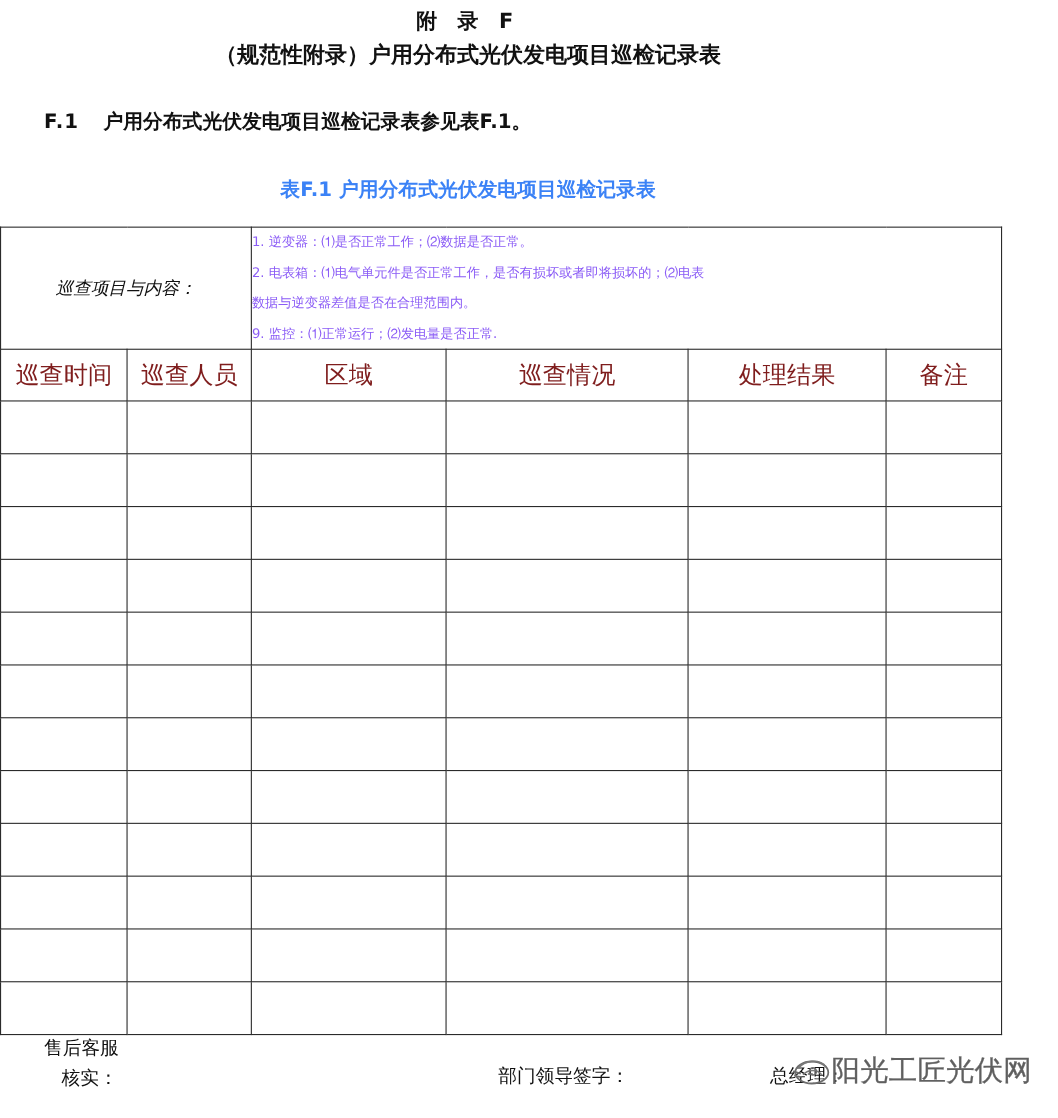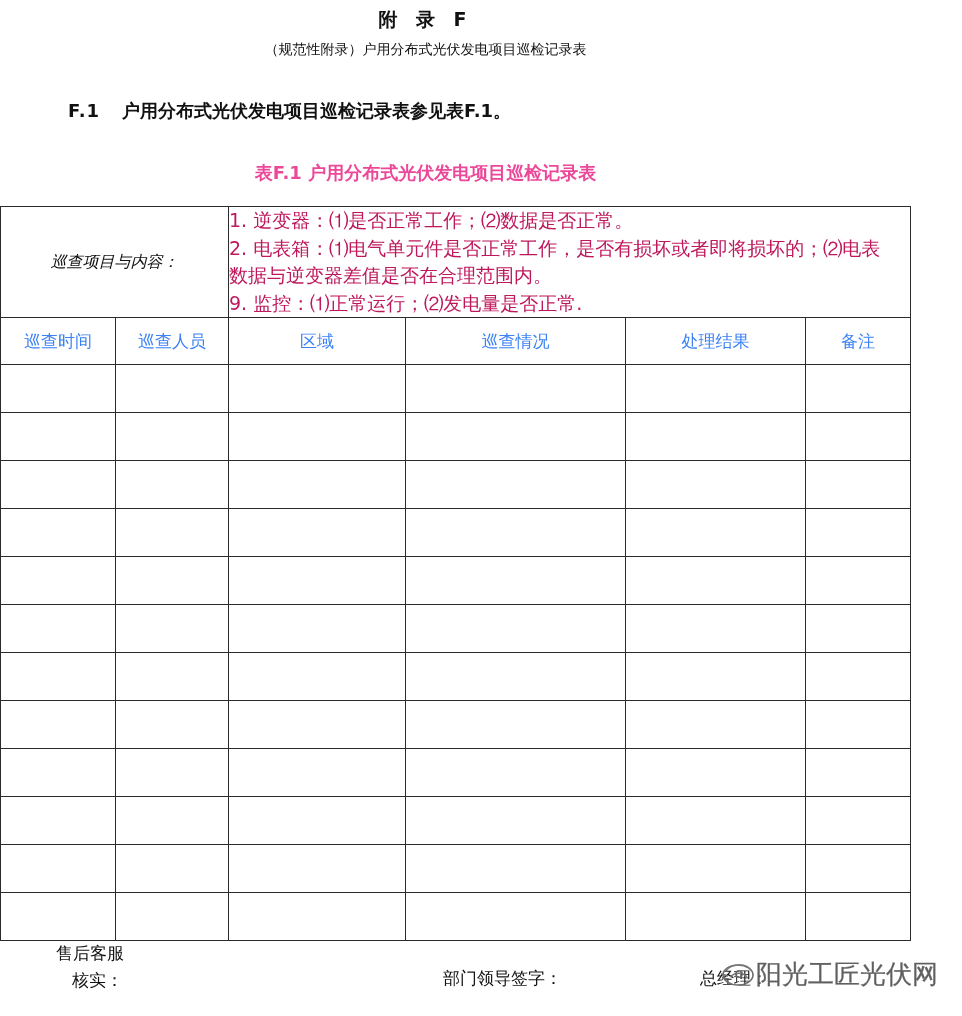--- a/index.html
+++ b/index.html
@@ -28,48 +28,48 @@
     text-align: center;
     font-size: 19px;
     font-weight: bold;
     letter-spacing: 6px;
     padding-top: 6px;
     line-height: 26px;
     color: #111;
   }
   .appendix-subtitle {
     text-align: center;
-    font-size: 14px;
-    font-weight: normal;
+    font-size: 20px;
+    font-weight: bold;
     line-height: 30px;
     margin-top: 2px;
     color: #111;
   }
   .section-line {
     font-size: 18px;
     font-weight: bold;
     margin-top: 34px;
-    padding-left: 68px;
+    padding-left: 40px;
     line-height: 26px;
     color: #111;
   }
   .section-line .sec-num {
     letter-spacing: 1px;
   }
   .section-line .sec-gap {
     display: inline-block;
     width: 22px;
   }
   .table-caption {
     text-align: center;
     font-size: 18px;
     font-weight: bold;
     margin-top: 36px;
     line-height: 26px;
-    color: #ec4899;
+    color: #3b82f6;
   }
 
   
   .table-wrap {
     margin: 20px auto 0 auto;
     width: 910px;
   }
   table.insp {
     border-collapse: collapse;
     width: 910px;
@@ -85,66 +85,66 @@
   
   .intro-label {
     text-align: center;
     font-size: 16px;
     color: #111;
     padding: 4px 2px;
     font-style: italic;
   }
   .intro-body {
     padding: 6px 8px 6px 10px;
-    font-size: 19px;
+    font-size: 12px;
     line-height: 27.5px;
-    color: #be185d;
+    color: #8b5cf6;
     text-align: left;
   }
   .intro-body .ln {
     display: block;
     white-space: nowrap;
   }
 
   
   .hdr-cell {
     height: 46px;
     text-align: center;
-    font-size: 17px;
-    color: #3b82f6;
+    font-size: 22px;
+    color: #7f1d1d;
   }
 
   
   .data-cell {
     height: 47px;
   }
 
   
   .footer {
     position: absolute;
     left: 0;
     top: 936px;
     width: 962px;
     height: 80px;
   }
   .foot-left {
     position: absolute;
-    left: 56px;
+    left: 40px;
     top: 4px;
     font-size: 17px;
     line-height: 27px;
     color: #111;
   }
   .foot-left .l2 {
     display: block;
     padding-left: 16px;
   }
   .foot-mid {
     position: absolute;
-    left: 443px;
+    left: 453px;
     top: 31px;
     font-size: 17px;
     color: #111;
   }
   .foot-right {
     position: absolute;
     left: 700px;
     top: 31px;
     font-size: 17px;
     color: #111;

